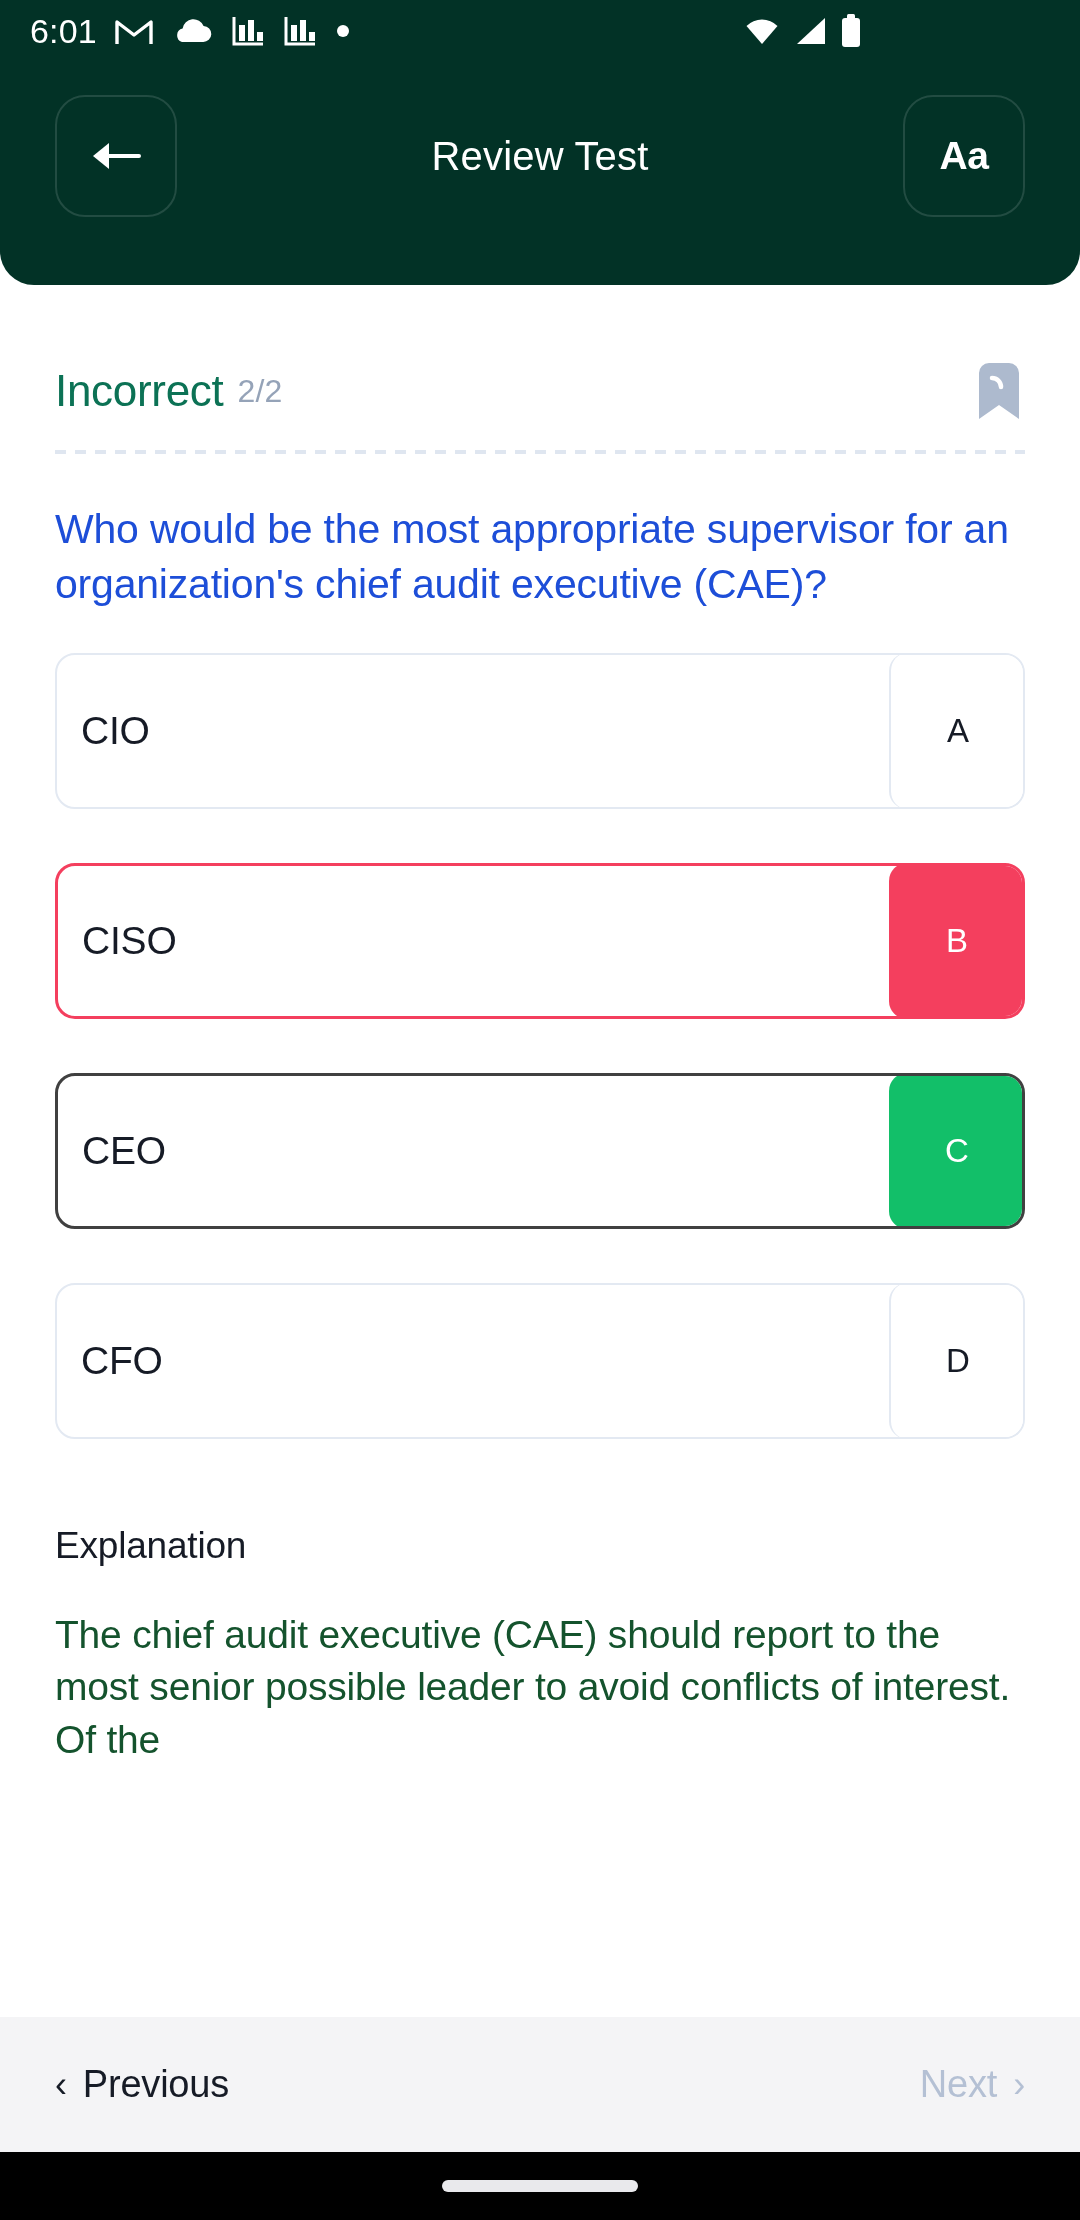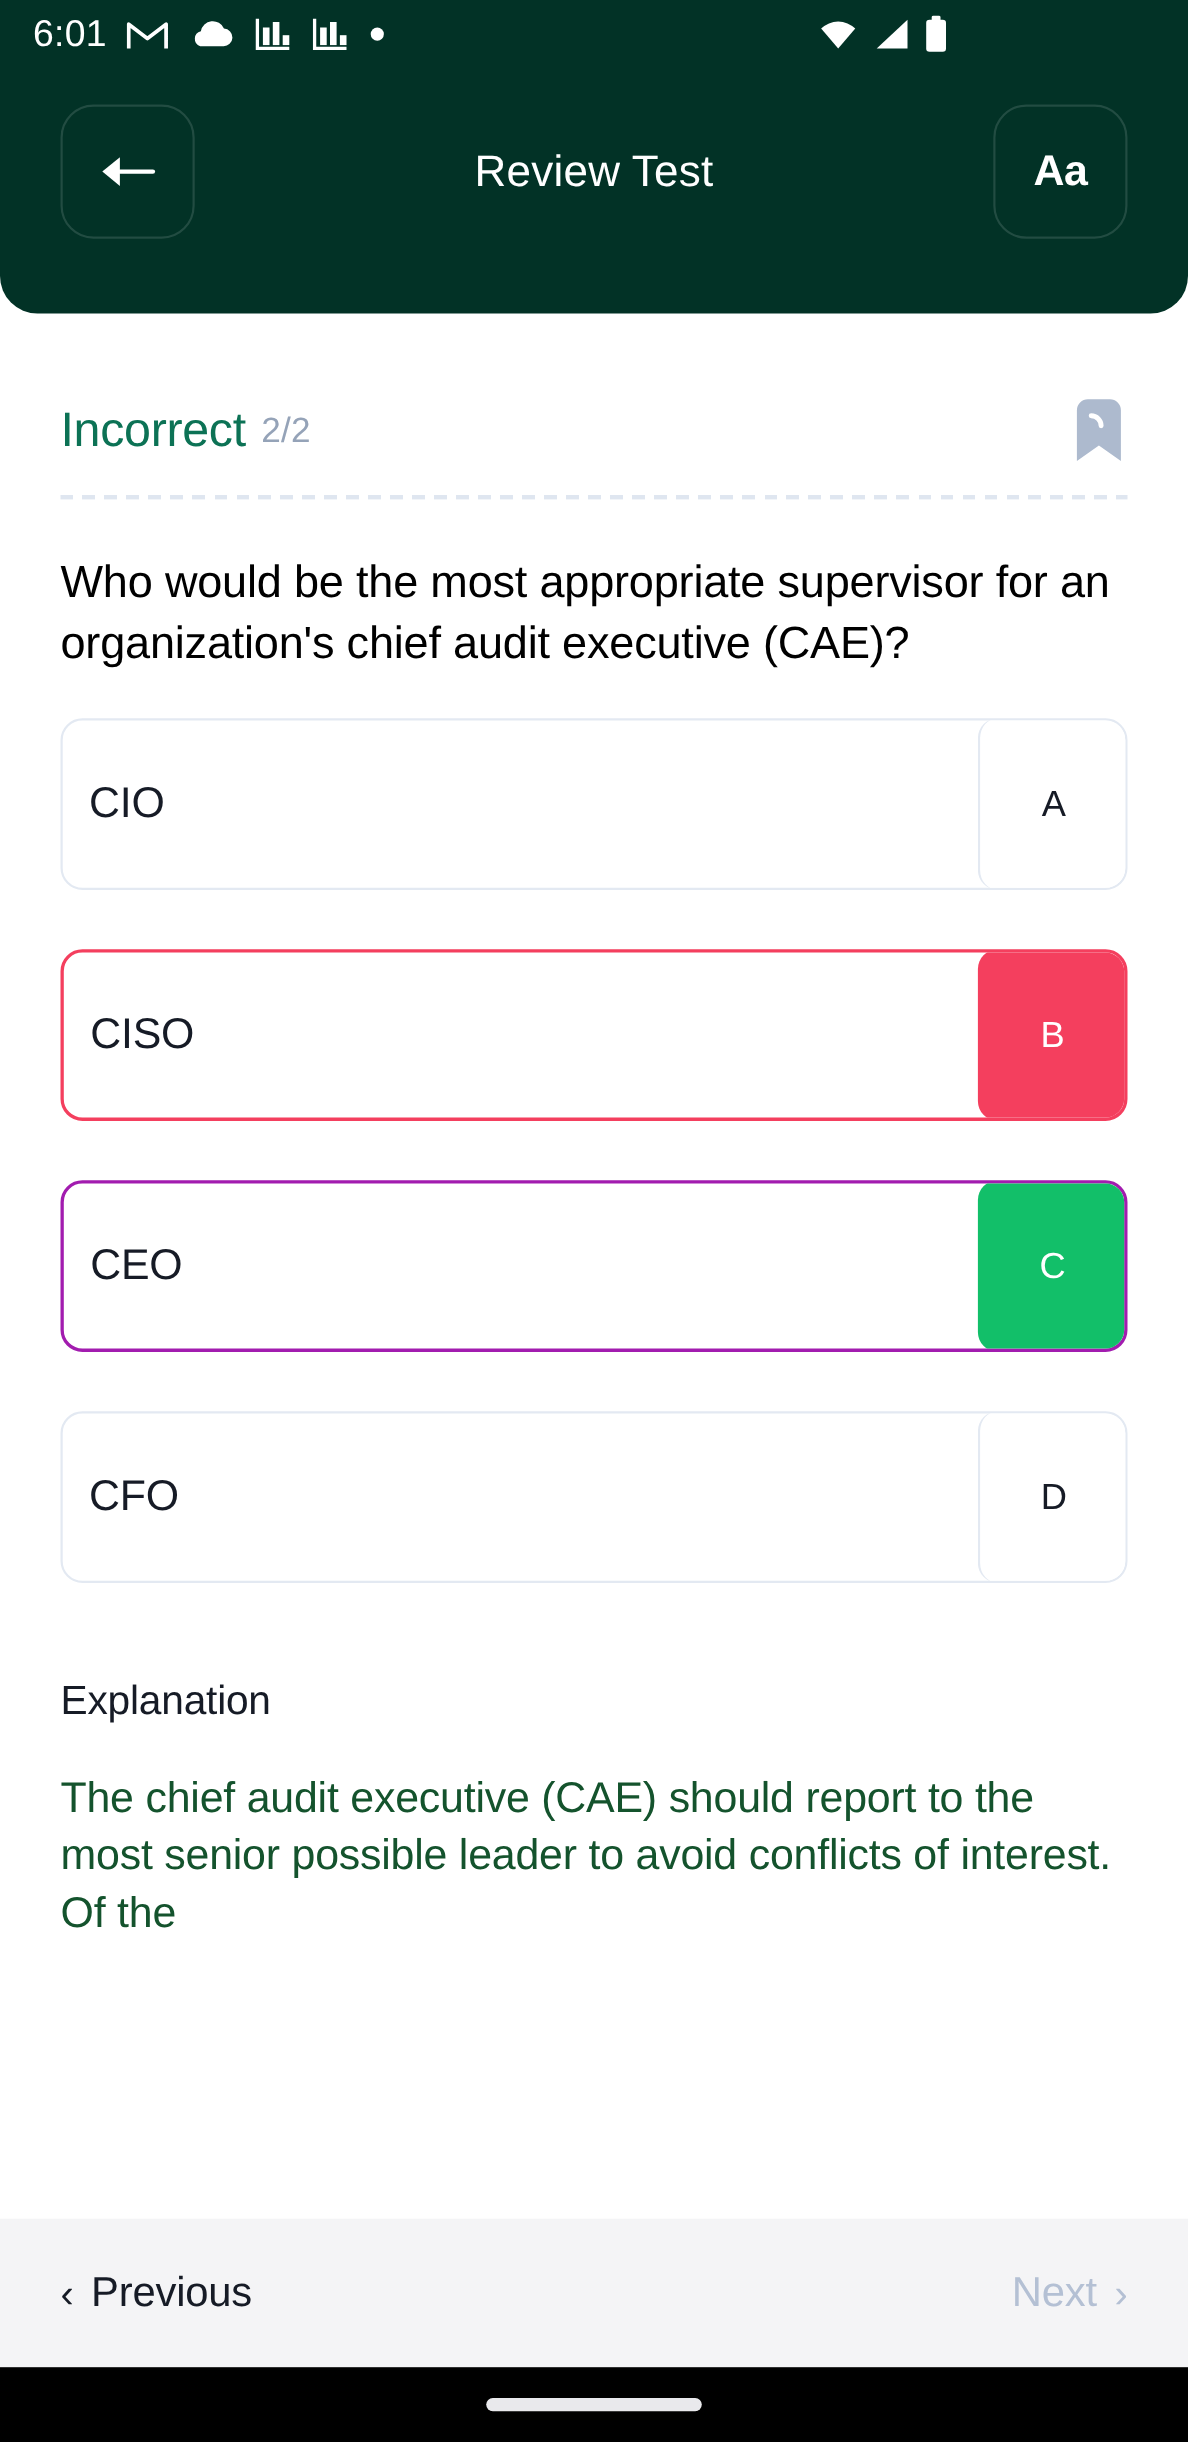--- a/index.html
+++ b/index.html
@@ -139,41 +139,41 @@
     margin: 28px 55px 0 55px;
     height: 4px;
     background-image: repeating-linear-gradient(
       to right, #dfe6f0 0, #dfe6f0 11px, transparent 11px, transparent 20px);
   }
 
   .question {
     margin: 48px 55px 12px 55px;
     font-size: 41px;
     line-height: 1.35;
-    color: #000000;
+    color: #1d4ed8;
     font-weight: 400;
     letter-spacing: -0.2px;
   }
 
   
   .options { margin: 40px 55px 0 55px; }
   .option {
     position: relative;
     height: 156px;
     border-radius: 20px;
     border: 2px solid #e3e9f2;
     background: #ffffff;
     display: flex;
     align-items: center;
     margin-bottom: 54px;
     overflow: hidden;
   }
   .option:last-child { margin-bottom: 0; align-items: center; }
   .option.wrong { border: 3px solid #f43f5e; }
-  .option.correct { border: 3px solid #a21caf; }
+  .option.correct { border: 3px solid #404040; }
 
   .opt-text {
     flex: 1;
     padding-left: 24px;
     font-size: 39px;
     color: #161b26;
     letter-spacing: -0.2px;
   }
   .opt-badge {
     width: 136px;

